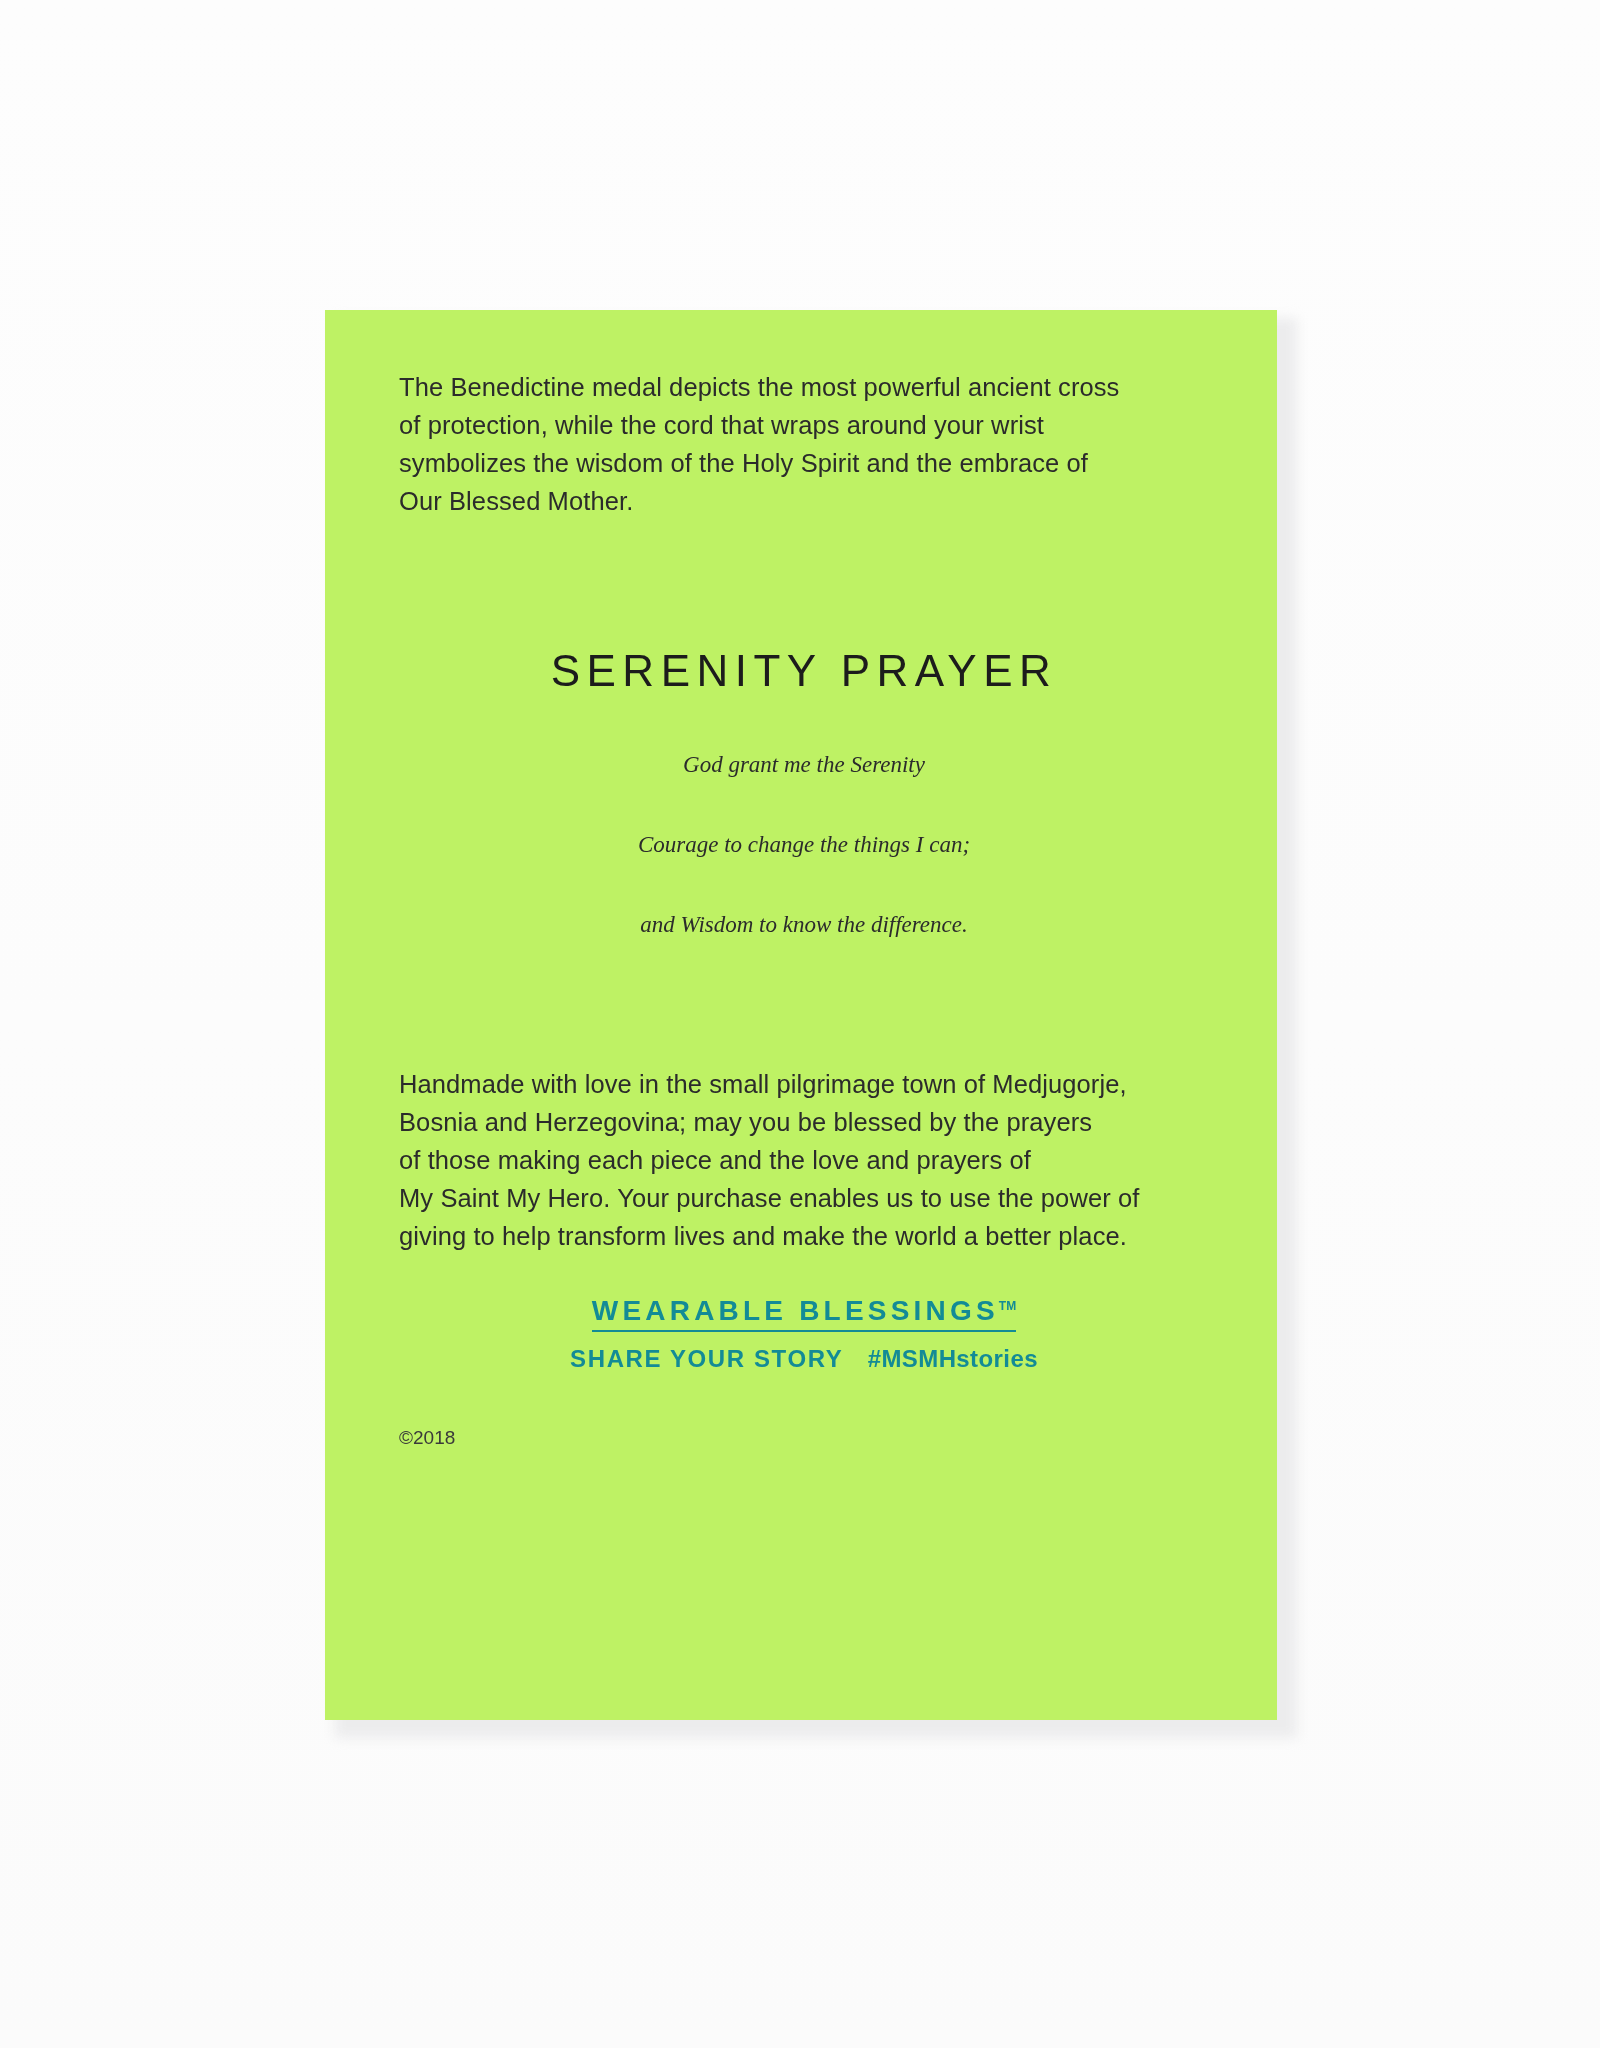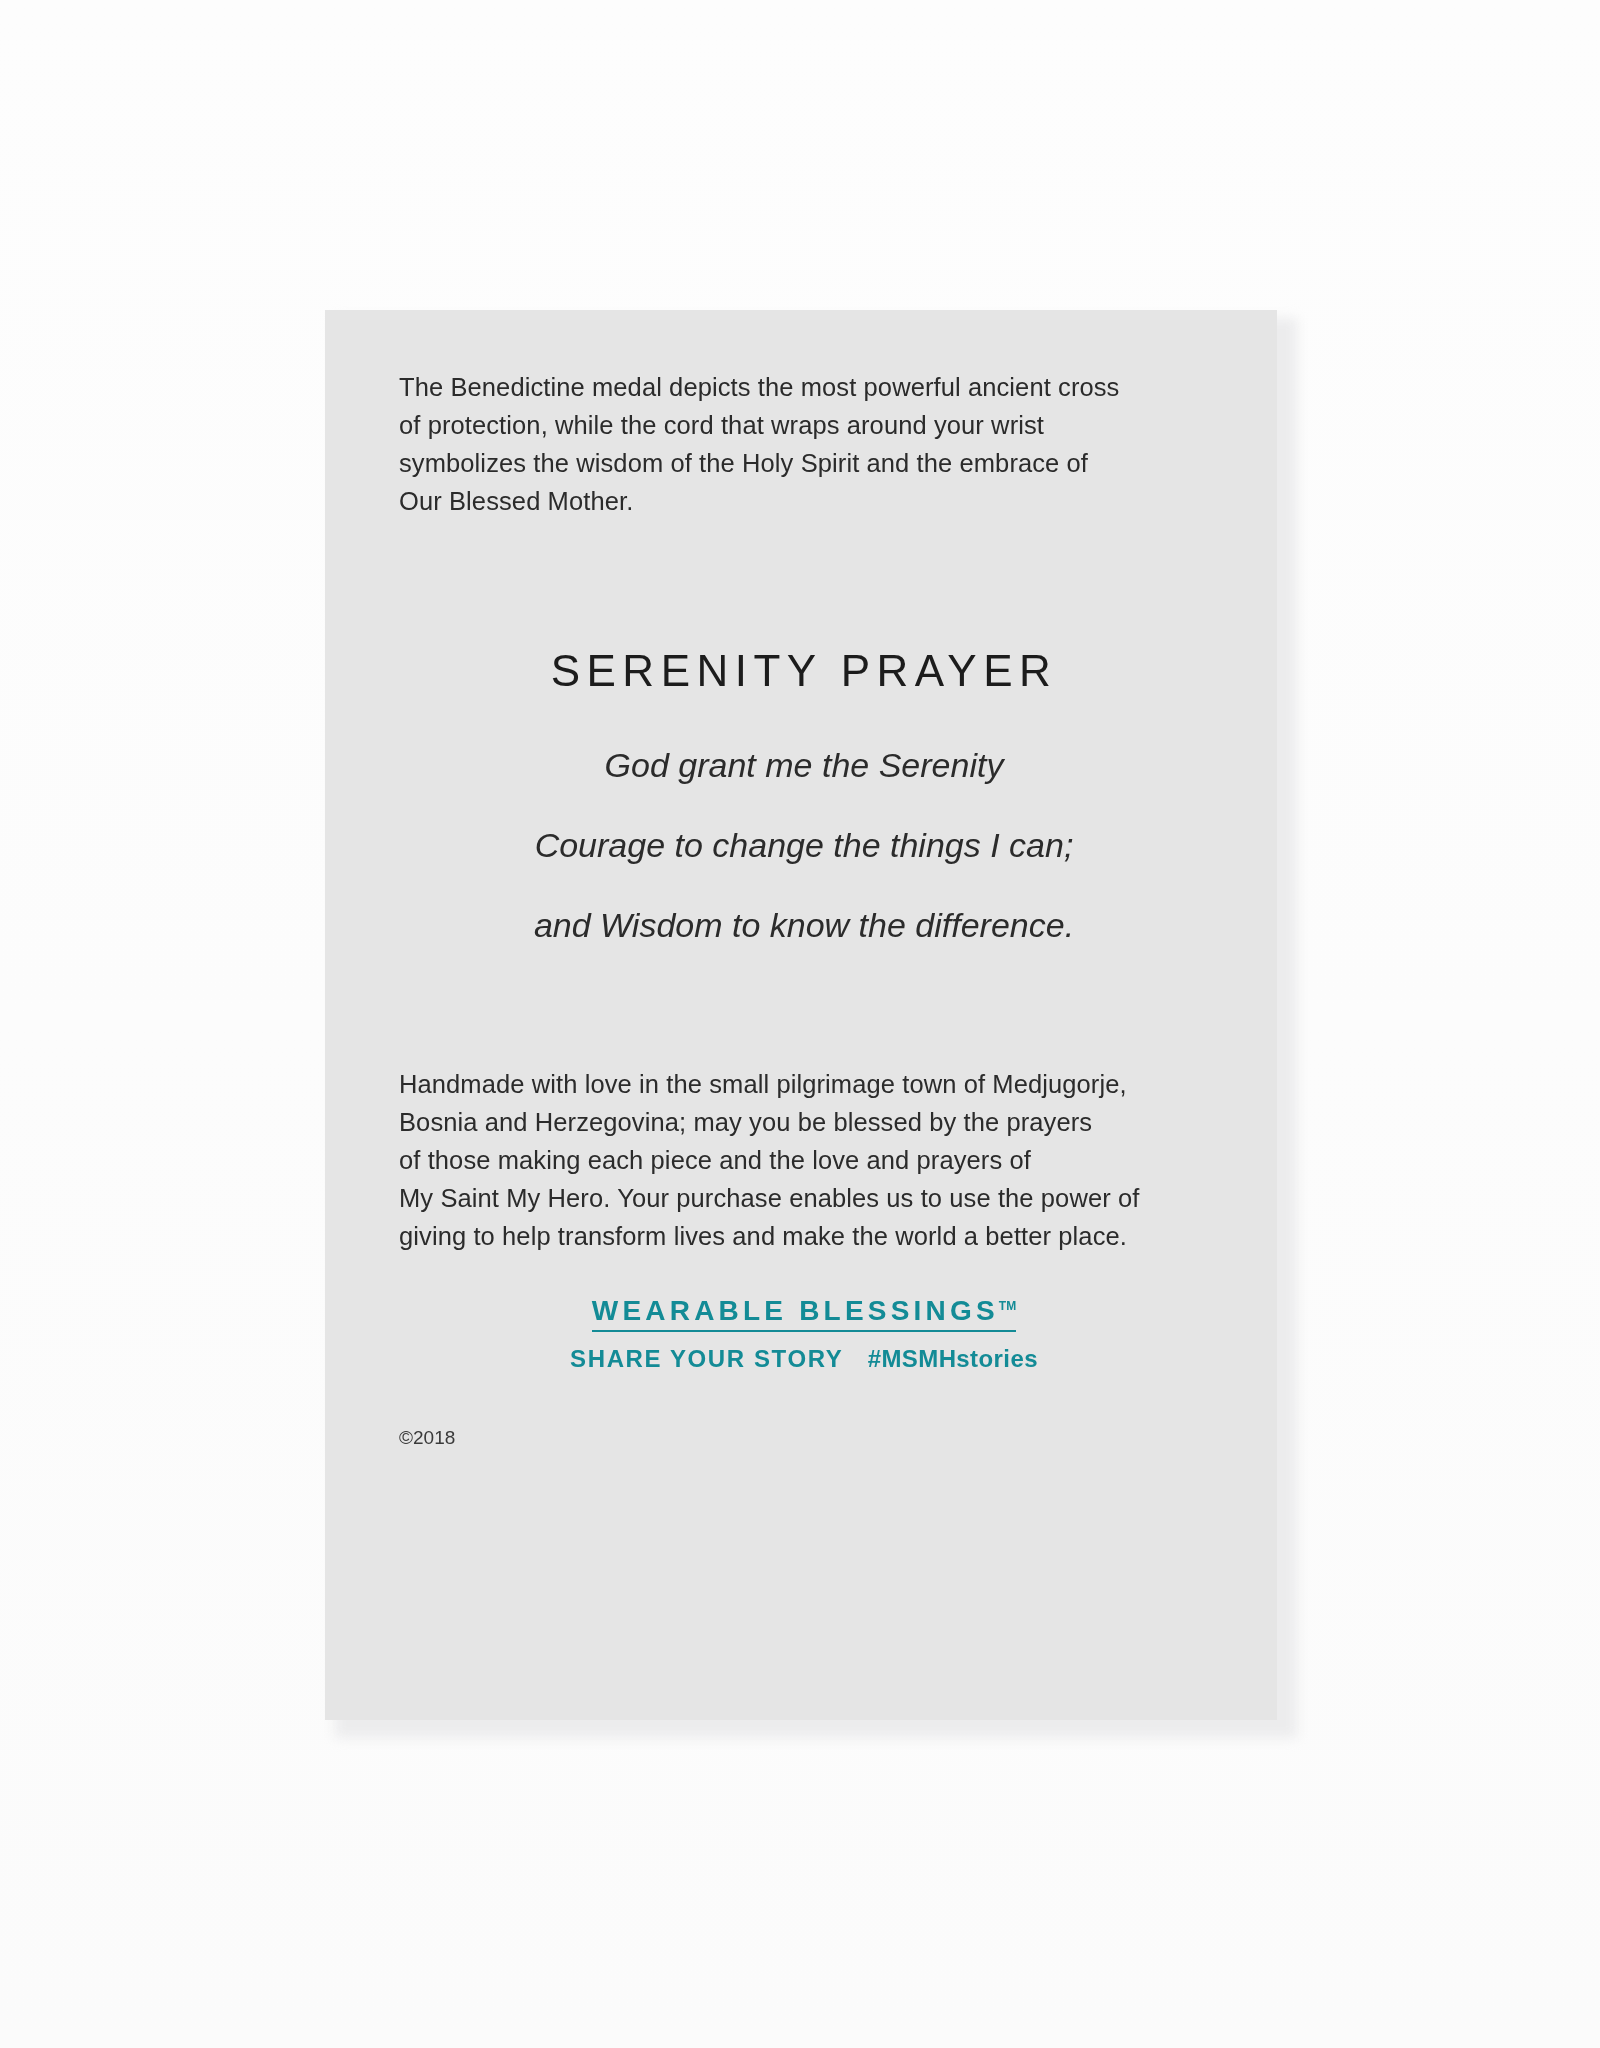--- a/index.html
+++ b/index.html
@@ -36,21 +36,21 @@
     height: 1420px;
     background: #ececed;
     filter: blur(6px);
   }
   .card {
     position: absolute;
     left: 325px;
     top: 310px;
     width: 952px;
     height: 1410px;
-    background: #e5e5e5;
+    background: #bef264;
     box-sizing: border-box;
     padding: 0;
   }
   .card-inner {
     position: absolute;
     left: 74px;
     top: 0;
     width: 810px;
     height: 100%;
   }
@@ -86,23 +86,23 @@
     letter-spacing: 6.5px;
     color: #1c1c1c;
   }
 
   .prayer {
     position: absolute;
     top: 415px;
     left: 0;
     width: 810px;
     text-align: center;
-    font-family: Liberation Sans, sans-serif;
+    font-family: Liberation Serif, serif;
     font-style: italic;
-    font-size: 34px;
+    font-size: 23px;
     color: #2b2b2b;
   }
   .prayer .line {
     display: block;
     line-height: 80px;
     white-space: nowrap;
   }
 
   .para-bottom {
     position: absolute;

